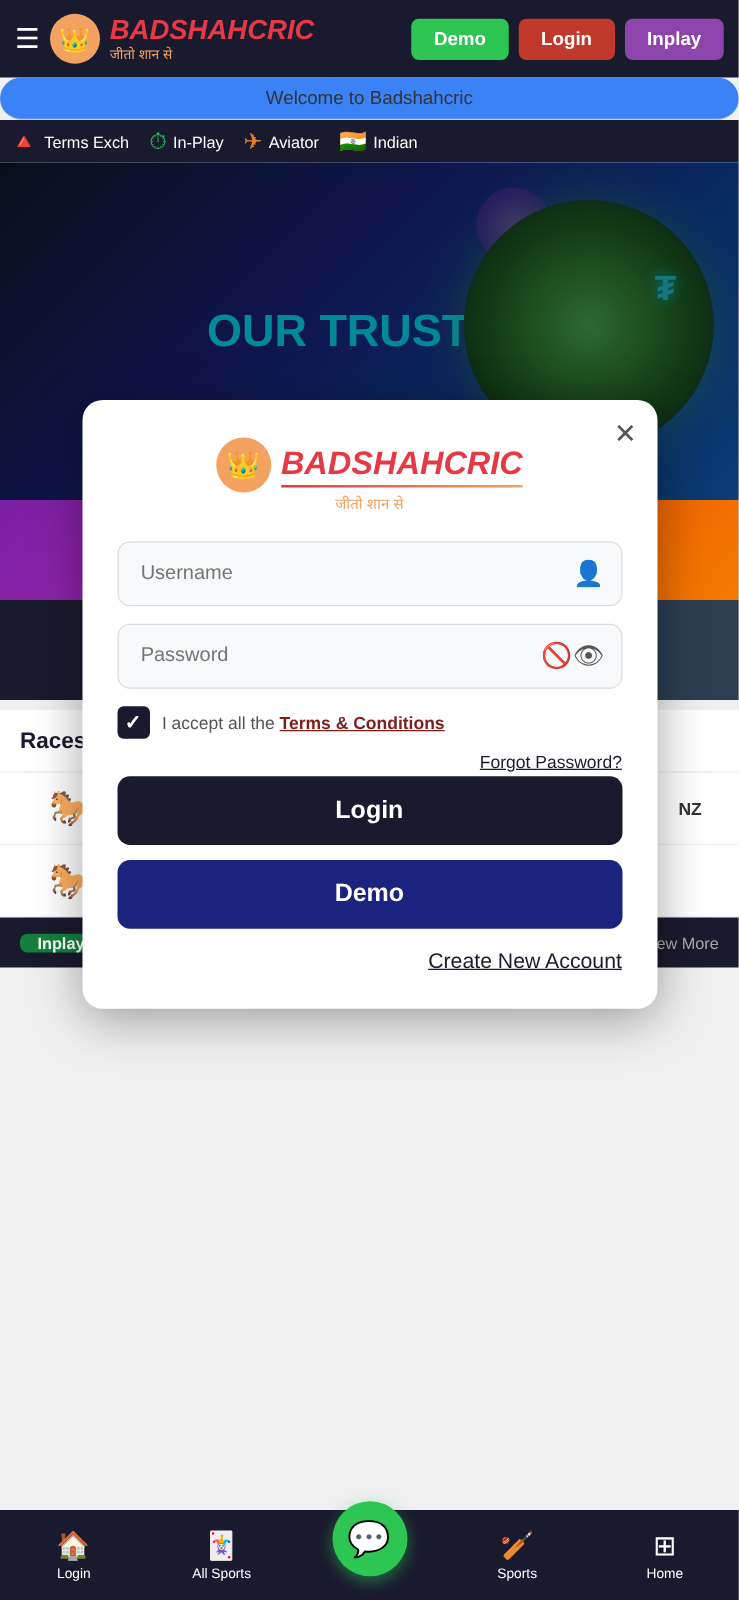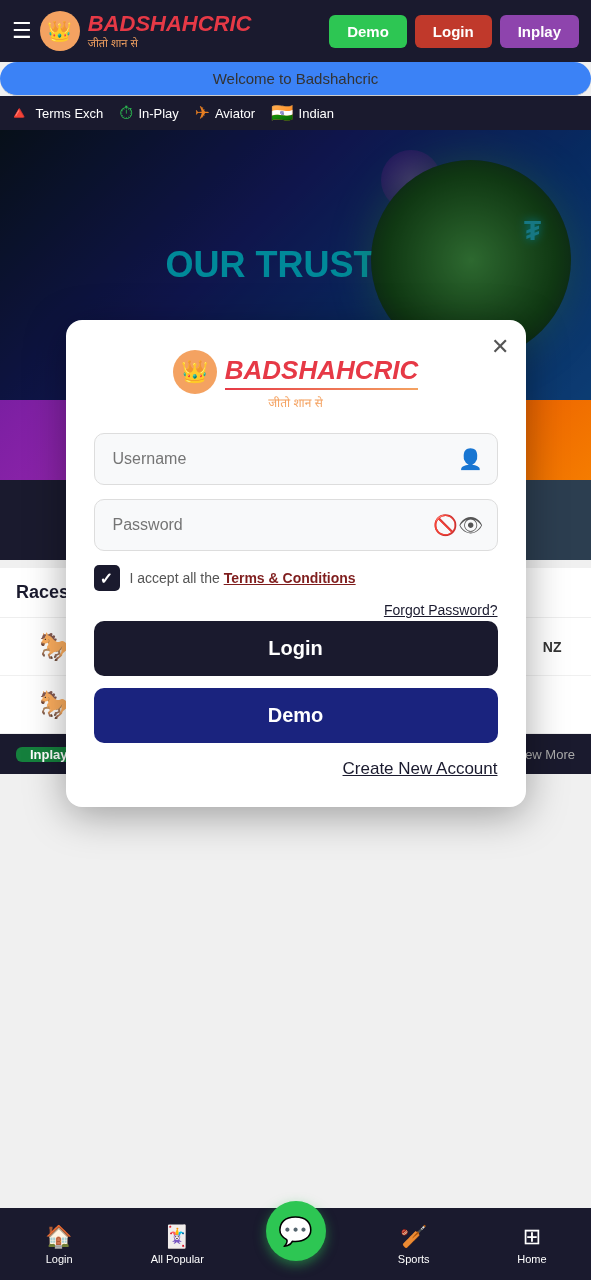--- a/index.html
+++ b/index.html
@@ -707,21 +707,21 @@
   </div>
 </div>
 
 <nav class="bottom-nav">
   <div class="bottom-nav-item">
     <span class="bottom-nav-icon">🏠</span>
     <span>Login</span>
   </div>
   <div class="bottom-nav-item">
     <span class="bottom-nav-icon">🃏</span>
-    <span>All Popular</span>
+    <span>All Sports</span>
   </div>
   <div style="flex:1; display:flex; justify-content:center; align-items:flex-end; padding-bottom:6px;">
     <div class="bottom-nav-center">
       <span>💬</span>
     </div>
   </div>
   <div class="bottom-nav-item">
     <span class="bottom-nav-icon">🏏</span>
     <span>Sports</span>
   </div>

